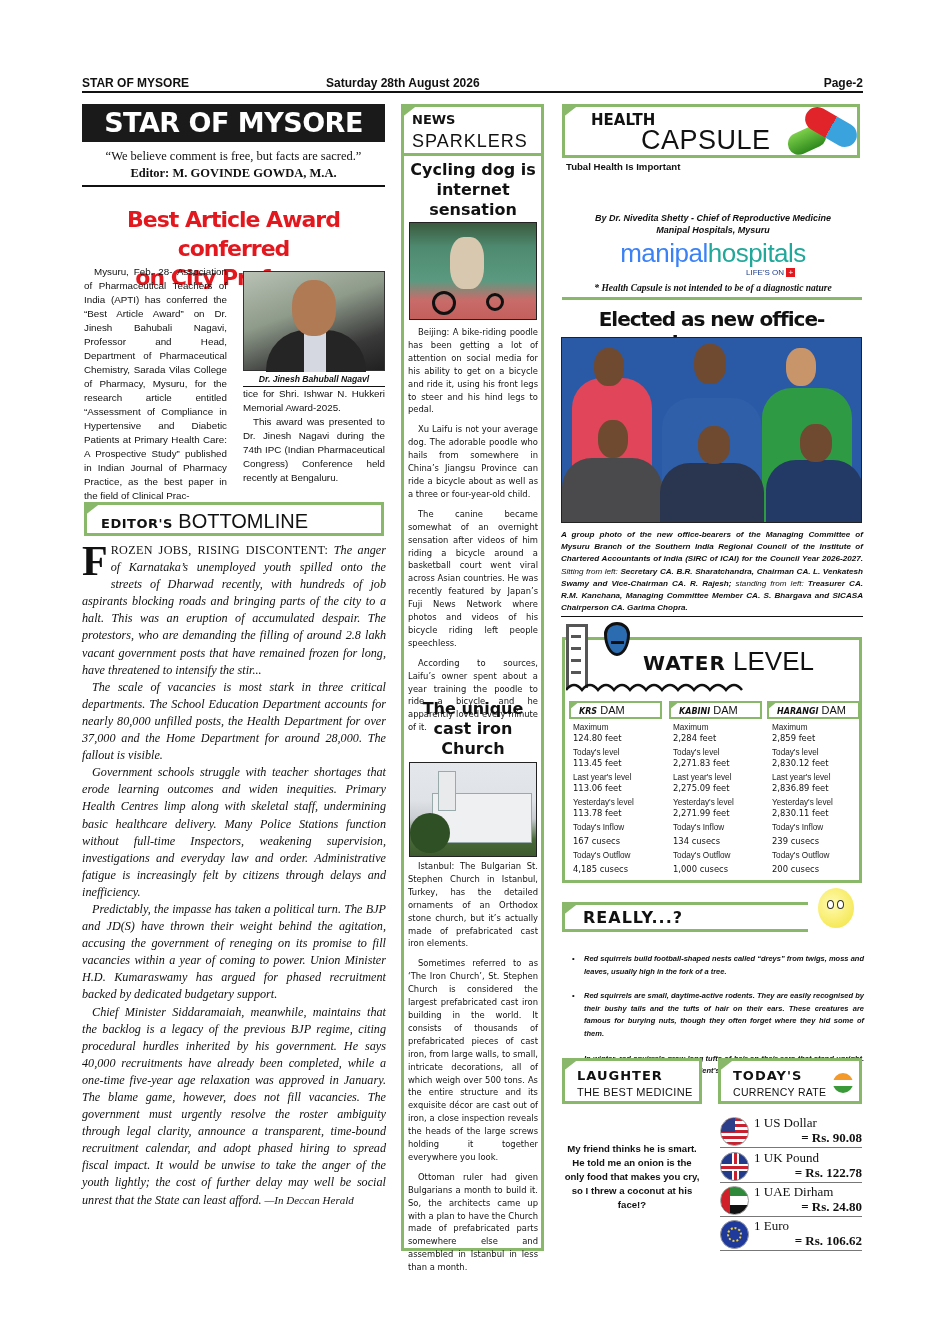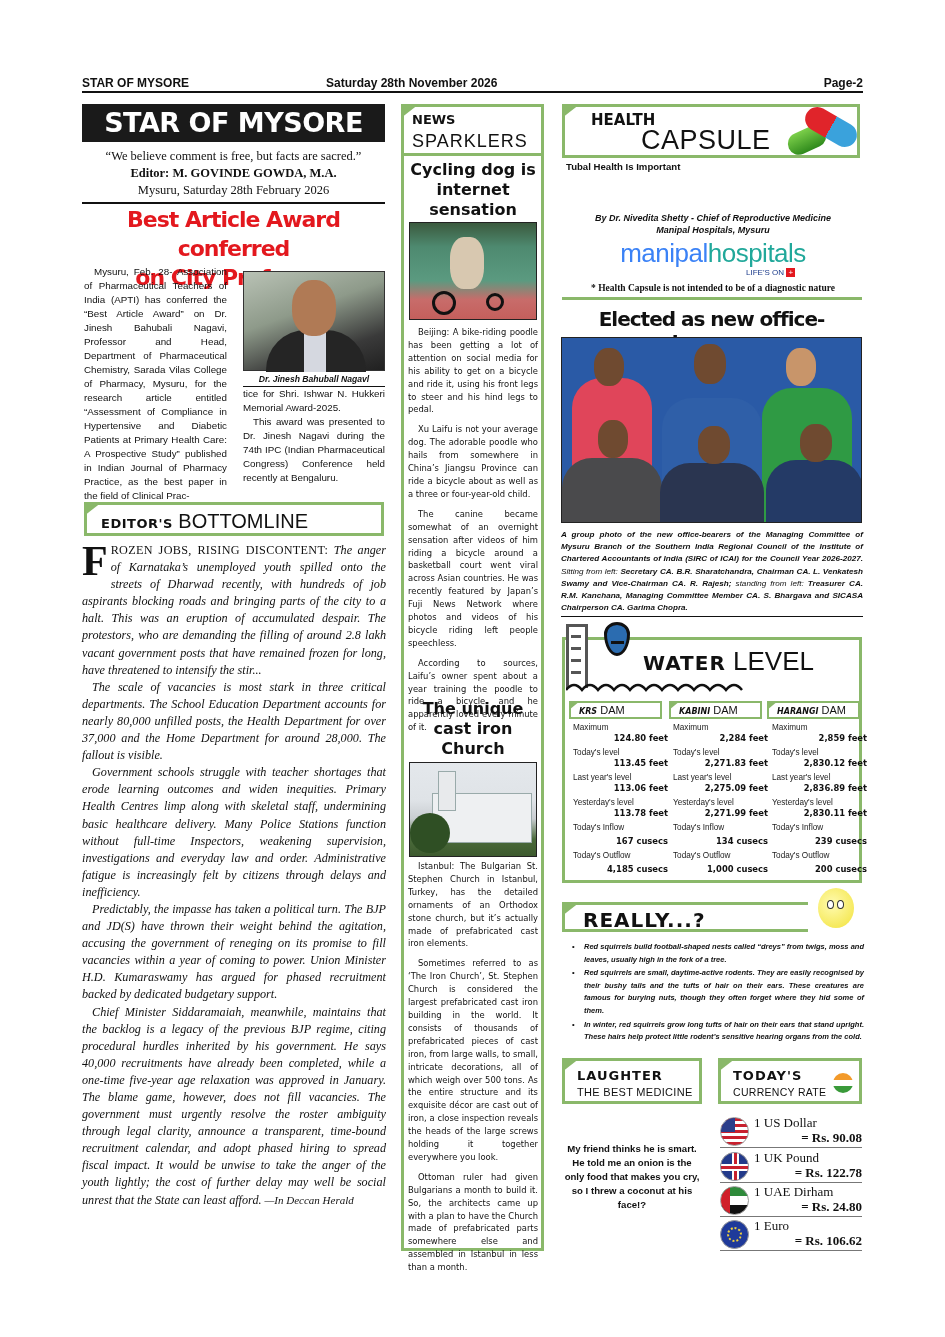--- a/index.html
+++ b/index.html
@@ -57,44 +57,44 @@
   .health-box .h2 { position: absolute; left: 76px; top: 18px; font-size: 27px; letter-spacing: 0.5px; }
   .pill { position: absolute; border-radius: 14px; }
   .health-body { left: 566px; top: 161px; width: 294px; font-size: 8.6px; line-height: 11px; text-align: justify; }
   .health-body .t { font-weight: bold; font-size: 9.6px; }
   .health-by { left: 566px; top: 212px; width: 294px; text-align: center; font-size: 9px; line-height: 12px; font-weight: bold; font-style: italic; }
   .manipal { left: 566px; top: 238px; width: 294px; text-align: center; font-size: 26px; letter-spacing: -0.5px; }
   .manipal .m1 { color: #3b82f6; }
   .manipal .m2 { color: #21a89a; }
   .lifes { left: 746px; top: 268px; font-size: 8px; color: #1b3a8a; }
   .lifes .plus { display: inline-block; width: 9px; height: 9px; background: #e3181e; color: #fff; font-size: 8px; line-height: 9px; text-align: center; vertical-align: middle; }
-  .disclaimer { left: 566px; top: 283px; width: 294px; text-align: center; font-family: "Liberation Serif", serif; font-weight: bold; font-size: 9.5px; }
+  .disclaimer { left: 566px; top: 283px; width: 294px; text-align: center; font-family: "Liberation Serif", serif; font-style: italic; font-weight: bold; font-size: 9.5px; }
   .green-rule { left: 562px; top: 297px; width: 300px; height: 3px; background: #8ab86a; }
   .elected-title { left: 560px; top: 307px; width: 303px; text-align: center; font-family: "DejaVu Sans", sans-serif; font-weight: bold; font-size: 20px; letter-spacing: -1px; }
   .group-photo { left: 561px; top: 337px; width: 301px; height: 186px; border: 1px solid #222; background: #2a5aa6; overflow: hidden; }
   .person { position: absolute; }
   .head { position: absolute; border-radius: 45%; background: #6f4a30; }
   .group-caption { left: 561px; top: 529px; width: 302px; font-size: 8.1px; line-height: 12.2px; font-style: italic; font-weight: bold; text-align: justify; border-bottom: 1.5px solid #111; padding-bottom: 2px; }
   .group-caption .n { font-weight: normal; }
 
   .water-box { left: 562px; top: 637px; width: 300px; height: 246px; border: 3px solid #8ab86a; }
   .water-title { left: 643px; top: 646px; font-size: 26px; white-space: nowrap; }
   .water-title b { font-family: "DejaVu Sans", sans-serif; font-size: 20px; letter-spacing: 1px; }
   .dam-head { position: absolute; top: 701px; width: 93px; height: 18px; border: 2px solid #8ab86a; font-size: 11px; line-height: 14px; padding-left: 8px; white-space: nowrap; }
   .dam-head b { font-family: "DejaVu Sans", sans-serif; font-size: 8px; font-style: italic; }
   .dam-col { position: absolute; top: 722px; width: 95px; font-size: 8.2px; }
   .dam-col .lbl { line-height: 11px; color: #222; }
-  .dam-col .val { font-family: "DejaVu Sans", sans-serif; font-weight: bold; font-size: 8.4px; line-height: 11px; margin-bottom: 3px; text-align: right; }
+  .dam-col .val { font-family: "DejaVu Sans", sans-serif; font-weight: normal; font-size: 8.4px; line-height: 11px; margin-bottom: 3px; }
   .dam-col .val.flow { margin-top: 3px; }
 
   .really-box { left: 562px; top: 902px; width: 246px; height: 30px; border: 3px solid #8ab86a; border-right: none; }
-  .really-box .t { position: absolute; left: 18px; top: 3px; font-family: "DejaVu Sans", sans-serif; font-weight: bold; font-size: 20px; letter-spacing: 1px; }
+  .really-box .t { position: absolute; left: 18px; top: 3px; font-family: "DejaVu Sans", sans-serif; font-weight: bold; font-size: 16px; letter-spacing: 1px; }
   .bulb { left: 818px; top: 888px; width: 36px; height: 40px; border-radius: 50%; background: radial-gradient(circle at 40% 40%, #fffbb0, #f2e23a); }
   .really-list { left: 572px; top: 941px; width: 292px; font-size: 7.5px; line-height: 12.6px; font-style: italic; font-weight: bold; list-style: none; }
-  .really-list li { position: relative; padding-left: 12px; margin-bottom: 1px; text-align: justify; }
+  .really-list li { position: relative; padding-left: 12px; margin-bottom: 1px; text-align: justify; margin-top: 12px; }
   .really-list li::before { content: "\2022"; position: absolute; left: 0; font-style: normal; }
 
   .laugh-box { left: 562px; top: 1058px; width: 140px; height: 46px; }
   .laugh-box .a { position: absolute; left: 12px; top: 7px; font-family: "DejaVu Sans", sans-serif; font-weight: bold; font-size: 13px; letter-spacing: 1px; }
   .laugh-box .b { position: absolute; left: 12px; top: 25px; font-size: 11px; letter-spacing: 0.3px; }
   .joke { left: 562px; top: 1142px; width: 140px; text-align: center; font-weight: bold; font-size: 9.6px; line-height: 14px; }
 
   .cur-box { left: 718px; top: 1058px; width: 144px; height: 46px; }
   .cur-box .a { position: absolute; left: 12px; top: 7px; font-family: "DejaVu Sans", sans-serif; font-weight: bold; font-size: 13px; letter-spacing: 1px; }
   .cur-box .b { position: absolute; left: 12px; top: 25px; font-size: 10.5px; letter-spacing: 0.3px; }
@@ -102,29 +102,28 @@
   .cur-row { position: absolute; left: 720px; width: 142px; height: 33px; border-bottom: 1px solid #777; font-family: "Liberation Serif", serif; }
   .cur-row .flag { position: absolute; left: 0; top: 2px; width: 29px; height: 29px; border-radius: 50%; overflow: hidden; border: 1px solid #999; }
   .cur-row .name { position: absolute; left: 34px; top: 0; font-size: 13px; }
   .cur-row .rate { position: absolute; right: 0; top: 15px; font-size: 13px; font-weight: bold; }
 </style>
 </head>
 <body>
 
 <div class="abs header-bar">
   <span style="left:0">STAR OF MYSORE</span>
-  <span style="left:244px">Saturday 28th November 2026</span>
+  <span style="left:244px">Saturday 28th August 2026</span>
   <span style="right:0">Page-2</span>
 </div>
 
 <div class="abs masthead">STAR OF MYSORE</div>
 <div class="abs motto">
   <div>“We believe comment is free, but facts are sacred.”</div>
   <div class="editor">Editor: M. GOVINDE GOWDA, M.A.</div>
-  <div>Mysuru, Saturday 28th February 2026</div>
   <div class="rule" style="margin-top:3px"></div>
 </div>
 
 <div class="abs headline-red">
   <div>Best Article Award conferred</div>
   <div>on City Professor</div>
 </div>
 <div class="abs article1-left">Mysuru, Feb. 28- Association of Pharmaceutical Teachers of India (APTI) has conferred the “Best Article Award” on Dr. Jinesh Bahubali Nagavi, Professor and Head, Department of Pharmaceutical Chemistry, Sarada Vilas College of Pharmacy, Mysuru, for the research article entitled “Assessment of Compliance in Hypertensive and Diabetic Patients at Primary Health Care: A Prospective Study” published in Indian Journal of Pharmacy Practice, as the best paper in the field of Clinical Prac-</div>
 <div class="abs photo-prof">
   <div class="suit"></div>

